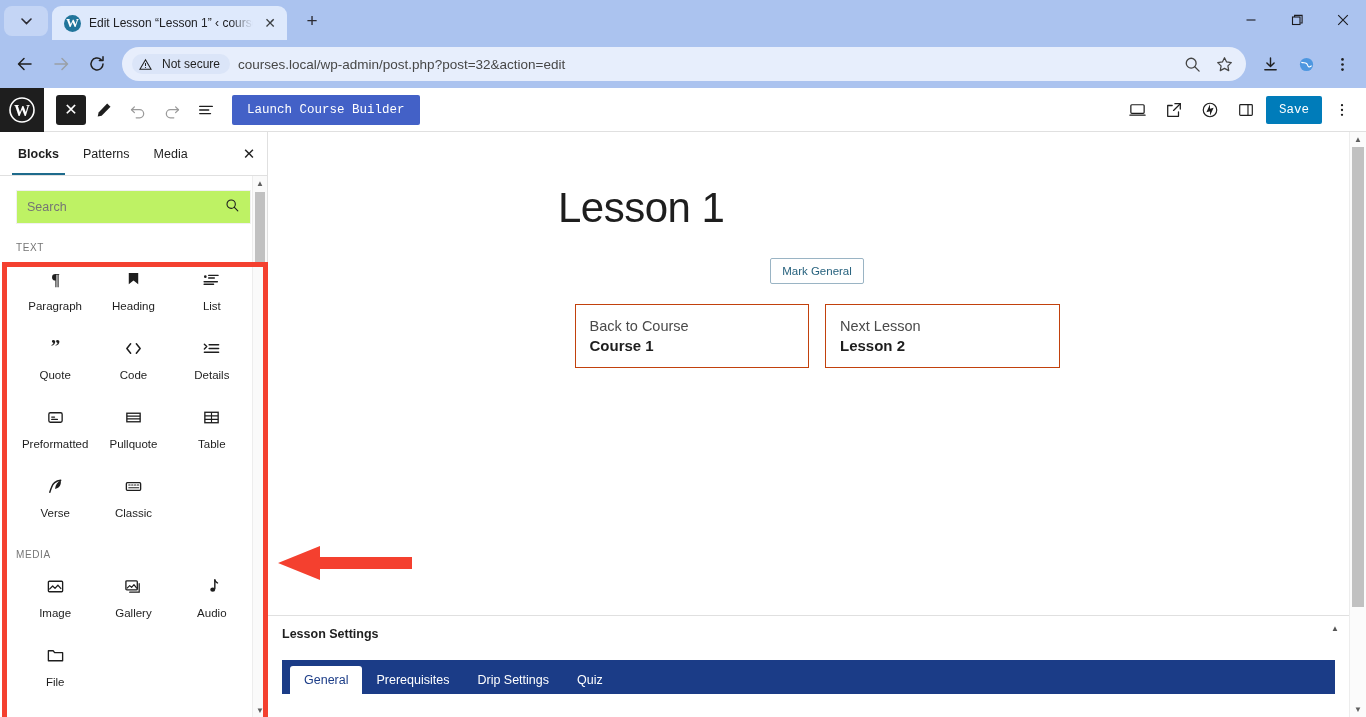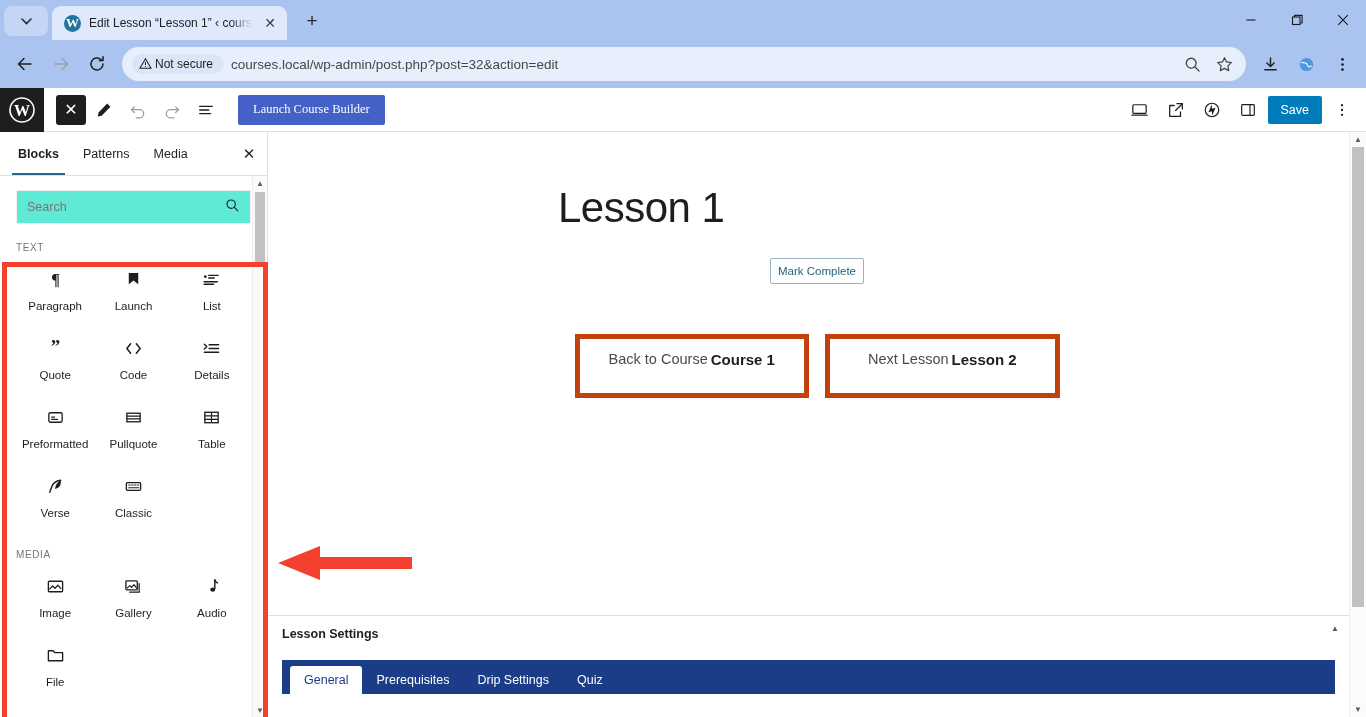--- a/index.html
+++ b/index.html
@@ -49,21 +49,21 @@
   #toolbar-row { height: 48px; display: flex; align-items: center; padding: 0 8px; gap: 2px; }
   .nav-btn { width: 34px; height: 34px; border-radius: 50%;
     display:flex; align-items:center; justify-content:center; color: #1f1f1f; }
   .nav-btn.disabled { color: #9aa0a6; }
   #omnibox {
     flex: 1 1 auto; height: 34px; background: #e7eefc; border-radius: 17px;
     display: flex; align-items: center; padding: 0 6px 0 10px; margin: 0 6px;
     position: relative;
   }
   #not-secure-chip {
-    display: flex; gap: 3px; background: #dbe5f8;
+    display: flex; align-items: center; gap: 10px; background: #dbe5f8;
     border-radius: 13px; padding: 3px 10px 3px 7px; margin-right: 8px;
   }
   #not-secure-text { font-size: 12px; color: #1f1f1f; }
   #omnibox-url { font-size: 13.5px; color: #474747; white-space: nowrap; }
   #omnibox-right { margin-left: auto; display: flex; align-items: center; gap: 8px; padding-right: 4px;}
   .omni-icon { width: 24px; height: 24px; display:flex; align-items:center; justify-content:center; color:#444;}
   #chrome-right-icons { display: flex; align-items: center; gap: 4px; }
   .chrome-icon { width: 32px; height: 32px; border-radius: 50%;
      display:flex; align-items:center; justify-content:center; color:#1f1f1f;}
 
@@ -72,56 +72,56 @@
       border-bottom: 1px solid #e0e0e0; position: relative; }
   #wp-logo { width: 44px; height: 44px; background: #1e1e1e; color: #fff;
       display:flex; align-items:center; justify-content:center; flex: 0 0 auto;}
   #wp-logo svg { display: block; }
   #hdr-left { display: flex; align-items: center; gap: 2px; padding-left: 12px; }
   .hdr-btn { width: 32px; height: 32px; display:flex; align-items:center; justify-content:center;
       color: #1e1e1e; border-radius: 3px; }
   .hdr-btn.close-x { background: #1e1e1e; color: #fff; width: 30px; height: 30px; }
   .hdr-btn.muted { color: #9b9b9b; }
   #launch-course-builder {
-    margin-left: 14px; background: #4361c7; color: #fff; border: none;
+    margin-left: 8px; background: #4361c7; color: #fff; border: none;
     height: 30px; padding: 0 15px; font-size: 12.5px; border-radius: 2px;
-    font-family: Liberation Serif, serif; cursor: pointer;
+    font-family: Liberation Mono, monospace; cursor: pointer;
   }
   #doc-bar {
     position: absolute; left: 514px; top: 97px; width: 340px; height: 26px;
     background: #f0f0f0; border-radius: 2px; display: flex; align-items: center;
     padding: 0 10px; font-size: 12px; color: #1e1e1e;
   }
   #doc-bar-title { flex: 1 1 auto; text-align: center; }
   #doc-bar-shortcut { color: #757575; font-size: 11.5px; }
   #hdr-right { margin-left: auto; display: flex; align-items: center; gap: 4px; padding-right: 8px; }
   #save-btn { background: #007cba; color: #fff; border: none; height: 28px;
       padding: 0 13px; font-size: 12.5px; border-radius: 2px;
-      font-family: Liberation Sans, sans-serif; cursor: pointer; }
+      font-family: Liberation Mono, monospace; cursor: pointer; }
 
   
   #workspace { position: relative; width: 1366px; height: 585px; background: #fff; display: flex; }
 
   
   #inserter-panel {
     width: 268px; height: 585px; background: #fff; border-right: 1px solid #e0e0e0;
     display: flex; flex-direction: column; position: relative;
   }
   #inserter-tabs { height: 44px; display: flex; align-items: stretch; border-bottom: 1px solid #e0e0e0; flex: 0 0 auto;}
   .ins-tab { padding: 0 12px; display: flex; align-items: center; font-size: 12.5px;
       color: #1e1e1e; position: relative; cursor: pointer; }
   .ins-tab:first-child { margin-left: 6px; }
   .ins-tab.active { font-weight: bold; }
   .ins-tab.active::after { content:""; position: absolute; left: 6px; right: 6px; bottom: 0;
       height: 2px; background: #1e6b8c; }
   #inserter-close { margin-left: auto; width: 36px; display:flex; align-items:center;
       justify-content:center; font-size: 15px; color: #1e1e1e; cursor: pointer; }
 
   #inserter-scroll { flex: 1 1 auto; overflow: hidden; position: relative; padding: 0 16px; }
-  #search-box { margin-top: 14px; height: 34px; background: #5eead4; border: 1px solid #f0f0f0;
+  #search-box { margin-top: 14px; height: 34px; background: #bef264; border: 1px solid #f0f0f0;
       display: flex; align-items: center; padding: 0 10px; }
   #search-input { flex:1 1 auto; border: none; background: transparent; outline: none;
       font-size: 12.5px; color: #757575; font-family: "Liberation Sans", sans-serif; }
   #search-icon { color: #1e1e1e; }
   .cat-label { font-size: 10px; letter-spacing: 0.6px; color: #757575; margin-top: 18px; margin-bottom: 2px; }
   .block-grid { display: grid; grid-template-columns: repeat(3, 1fr); }
   .block-item { height: 69px; display: flex; flex-direction: column; align-items: center;
       justify-content: center; gap: 8px; cursor: pointer; }
   .block-item .bi-icon { height: 24px; display: flex; align-items: center; justify-content: center; color: #1e1e1e; }
   .block-item .bi-label { font-size: 11.5px; color: #1e1e1e; text-align: center; }
@@ -139,23 +139,23 @@
   #editor-area { flex: 1 1 auto; position: relative; background: #fff; overflow: hidden; }
   #canvas { position: relative; height: 100%; }
   #post-title { font-size: 42px; font-weight: normal; color: #1e1e1e; margin: 52px 0 0 290px;
       font-family: "Liberation Sans", sans-serif; letter-spacing: -0.5px;}
   #mark-complete {
     margin: 26px auto 0; display: block; width: 94px; height: 26px; border: 1px solid #9ab4c4;
     background: #fff; color: #26617d; font-size: 11.5px; border-radius: 2px;
     font-family: "Liberation Sans", sans-serif; cursor: pointer;
   }
   #lesson-nav { display: flex; gap: 16px; margin: 20px auto 0; width: 485px; }
-  .lesson-nav-card { flex: 1 1 0; border: 5px solid #c2410c; height: 64px;
-      padding: 12px 14px; display: flex; flex-direction: row; justify-content: center; gap: 3px; margin-top: 30px; }
-  .lesson-nav-card.right { text-align: right; }
+  .lesson-nav-card { flex: 1 1 0; border: 1px solid #c2410c; height: 64px;
+      padding: 12px 14px; display: flex; flex-direction: column; justify-content: center; gap: 3px; }
+  .lesson-nav-card.right { }
   .lnc-sub { font-size: 14.5px; color: #4a4a4a; }
   .lnc-title { font-size: 15px; color: #1e1e1e; font-weight: bold; }
 
   
   #lesson-settings { position: absolute; left: 268px; right: 17px; bottom: 0; height: 102px;
       background: #fff; border-top: 1px solid #e0e0e0; }
   #ls-header { height: 36px; display: flex; align-items: center; padding: 0 14px; position: relative; font-weight: bold; }
   #ls-title { font-size: 12.5px; color: #1e1e1e; }
   #ls-collapse { position: absolute; right: 10px; top: 8px; font-size: 8px; color: #555; cursor: pointer; }
   #ls-tabbar { margin: 8px 14px 0 14px; height: 34px; background: #1b3c87;
@@ -390,21 +390,21 @@
               </svg>
           </span>
           <span class="bi-label">Paragraph</span>
         </div>
         <div class="block-item">
           <span class="bi-icon">
             <svg width="17" height="17" viewBox="0 0 18 18">
                 <path d="M4 2h10v12l-5-4-5 4z" fill="#1e1e1e"></path>
               </svg>
           </span>
-          <span class="bi-label">Launch</span>
+          <span class="bi-label">Heading</span>
         </div>
         <div class="block-item">
           <span class="bi-icon">
             <svg width="19" height="19" viewBox="0 0 20 20">
                 <circle cx="3.5" cy="7" r="1.4" fill="#1e1e1e"></circle>
                 <path d="M7 5.6h10M7 8.4h6M2.2 12.4h14M2.2 15h10" stroke="#1e1e1e" stroke-width="1.4" stroke-linecap="round"></path>
               </svg>
           </span>
           <span class="bi-label">List</span>
         </div>
@@ -531,21 +531,21 @@
     <div id="inner-scrollbar">
       <div class="sb-arrow">▲</div>
       <div id="inner-sb-thumb"></div>
       <div class="sb-arrow" id="inner-sb-down">▼</div>
     </div>
   </div>
 
   <div id="editor-area">
     <div id="canvas">
       <h1 id="post-title">Lesson 1</h1>
-      <button id="mark-complete">Mark Complete</button>
+      <button id="mark-complete">Mark General</button>
       <div id="lesson-nav">
         <div class="lesson-nav-card">
           <span class="lnc-sub">Back to Course</span>
           <span class="lnc-title">Course 1</span>
         </div>
         <div class="lesson-nav-card right">
           <span class="lnc-sub">Next Lesson</span>
           <span class="lnc-title">Lesson 2</span>
         </div>
       </div>

